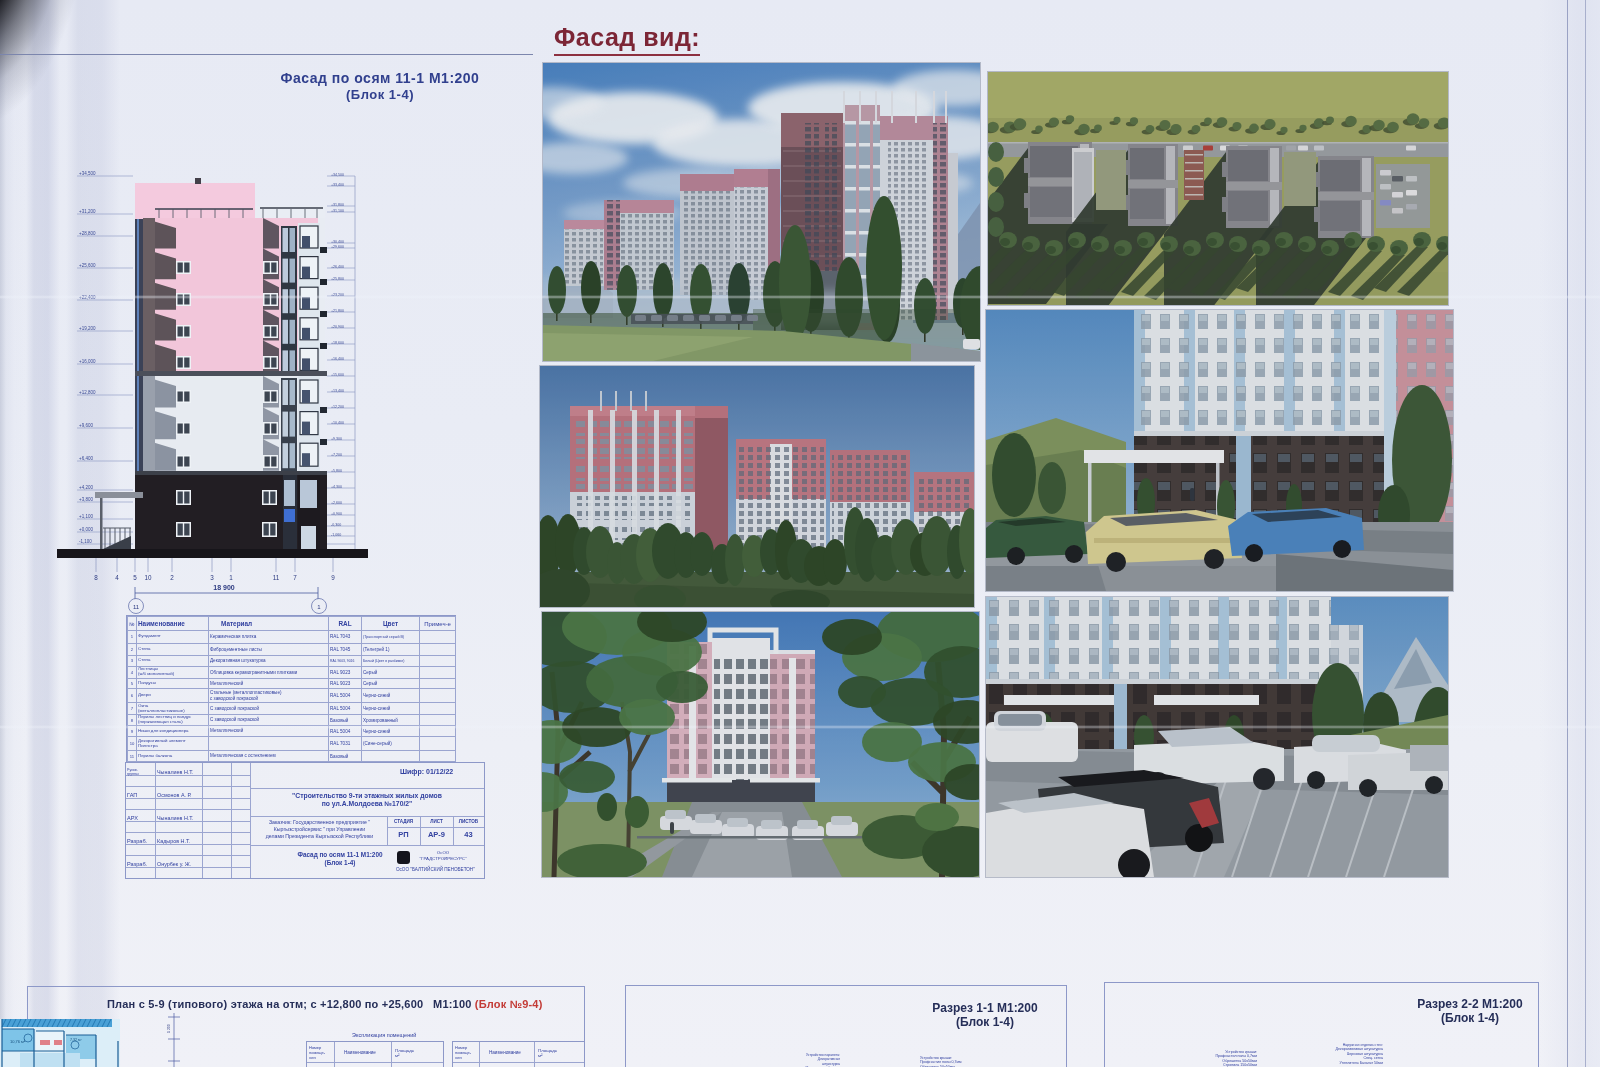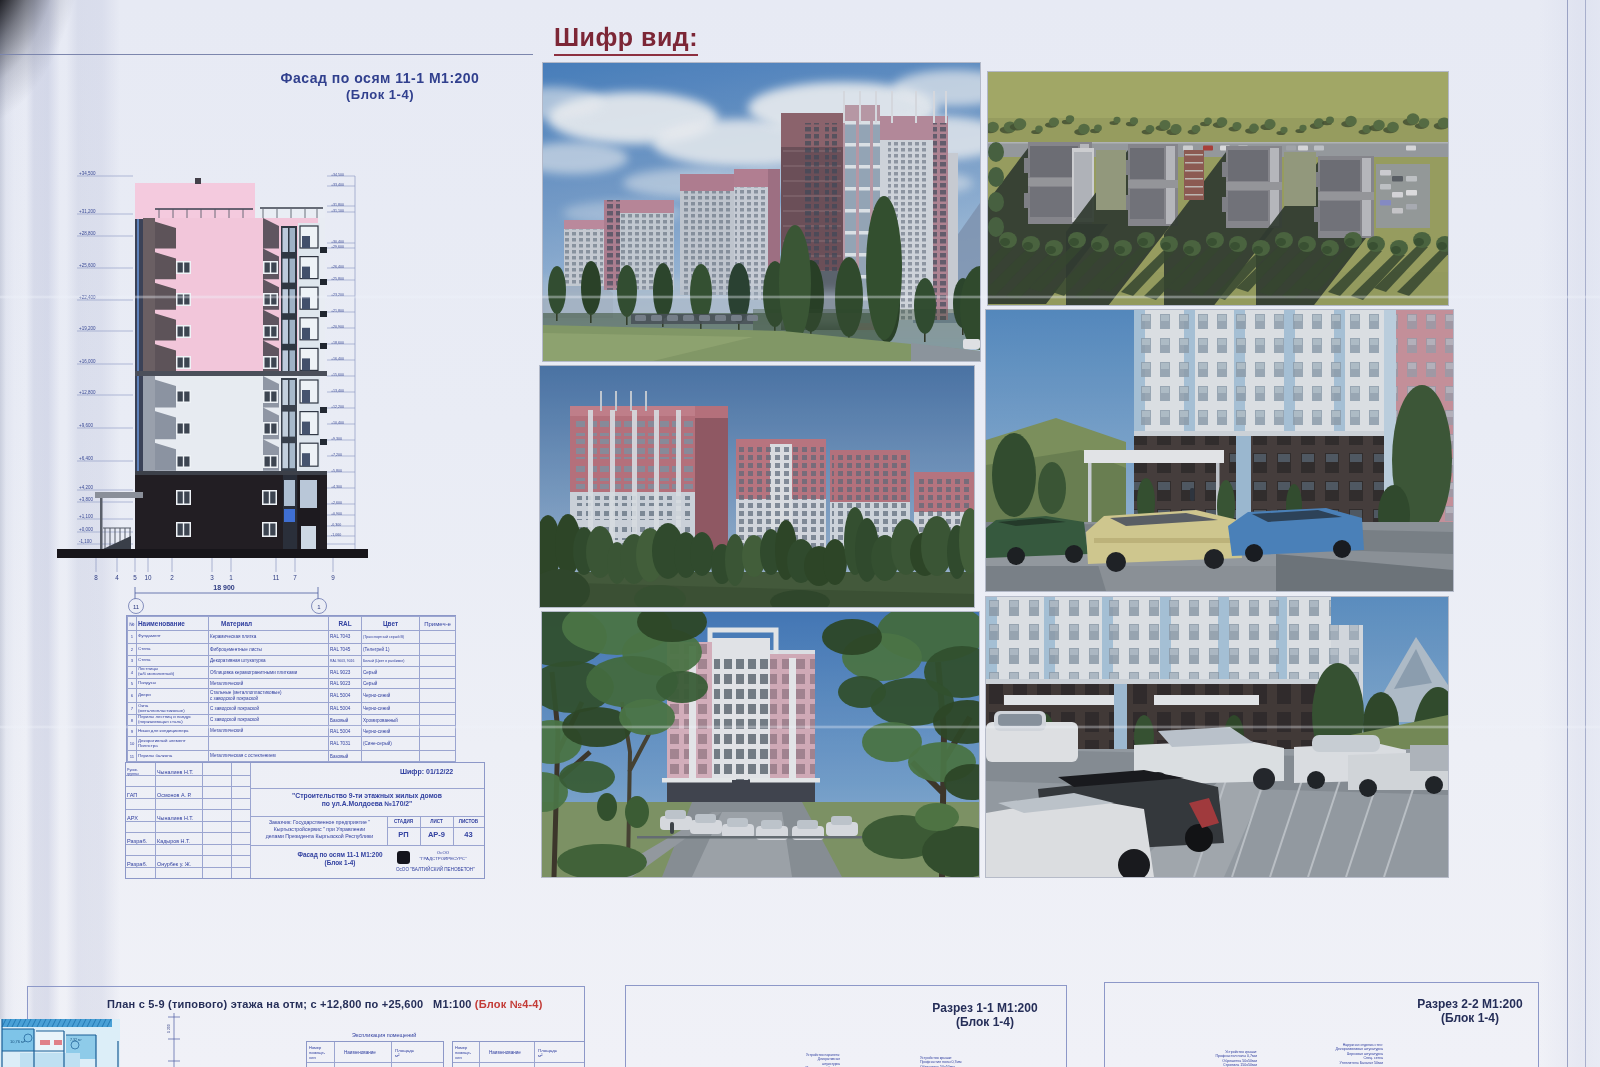--- a/index.html
+++ b/index.html
@@ -524,21 +524,21 @@
 <div class="abs" style="left:66px;top:14px;width:31px;text-align:center;font-size:7.5px;font-weight:bold;">43</div>
 </div>
 <div class="abs" style="left:0;top:82px;width:234px;height:0.8px;background:#9ba5d0;"></div>
 <div class="abs" style="left:30px;top:88px;width:120px;text-align:center;font-size:6.4px;font-weight:bold;line-height:1.3;">Фасад по осям 11-1 М1:200<br>(Блок 1-4)</div>
 <div class="abs" style="left:147px;top:88px;width:13px;height:13px;background:#14141c;border-radius:3px;"></div>
 <div class="abs" style="left:162px;top:87px;width:62px;text-align:center;font-size:4.4px;line-height:1.3;">ОсОО<br>"ГРАДСТРОЙРЕСУРС"</div>
 <div class="abs" style="left:146px;top:104px;width:84px;font-size:4.6px;">ОсОО "БАЛТИЙСКИЙ ПЕНОБЕТОН"</div>
 </div>
 </div>
 
-<div class="abs" style="left:554px;top:23px;font-size:25px;font-weight:bold;color:#7c2636;border-bottom:2.5px solid #8d3040;letter-spacing:0.5px;padding-bottom:2px;white-space:nowrap;">Шифр вид:</div>
+<div class="abs" style="left:554px;top:23px;font-size:25px;font-weight:bold;color:#7c2636;border-bottom:2.5px solid #8d3040;letter-spacing:0.5px;padding-bottom:2px;white-space:nowrap;">Фасад вид:</div>
 
 <div class="abs" style="left:543px;top:63px;width:437px;height:298px;filter:saturate(0.85) brightness(0.97) contrast(0.96);box-shadow:0 0 0 1px rgba(140,150,175,0.55);">
 <svg width="437" height="298" viewBox="0 0 437 298">
 <defs>
 <linearGradient id="r1sky" x1="0" y1="0" x2="0.25" y2="1">
 <stop offset="0" stop-color="#3e82cf"></stop>
           <stop offset="0.45" stop-color="#6fa0d8"></stop>
           <stop offset="0.45" stop-color="#6fa0d8"></stop>
           <stop offset="1" stop-color="#b6d2ec"></stop>
         </linearGradient>
@@ -1183,21 +1183,21 @@
 <circle cx="330" cy="183" r="9" fill="#1c2026"></circle>
       <circle cx="400" cy="180" r="9" fill="#1c2026"></circle>
 <path d="M362 158 L448 155 L462 160 L462 193 L362 193 Z" fill="#dde1e7"></path>
 <circle cx="382" cy="191" r="9" fill="#1c2026"></circle>
       <circle cx="448" cy="188" r="9" fill="#1c2026"></circle>
 <rect x="424" y="148" width="38" height="26" fill="#b6bdc6"></rect>
 </svg></div>
 
 <div class="abs" style="left:27px;top:986px;width:556px;height:81px;border-top:1px solid #8d98c8;border-left:1px solid #8d98c8;border-right:1px solid #8d98c8;"></div>
 
-<div class="abs" style="left:107px;top:998px;width:470px;font-size:11px;font-weight:bold;color:#252e58;letter-spacing:0.2px;white-space:nowrap;">План с 5-9 (типового) этажа на отм; с +12,800 по +25,600&nbsp;&nbsp; М1:100 <span style="color:#c33b36;">(Блок №4-4)</span></div>
+<div class="abs" style="left:107px;top:998px;width:470px;font-size:11px;font-weight:bold;color:#252e58;letter-spacing:0.2px;white-space:nowrap;">План с 5-9 (типового) этажа на отм; с +12,800 по +25,600&nbsp;&nbsp; М1:100 <span style="color:#c33b36;">(Блок №9-4)</span></div>
 
 <div class="abs" style="left:352px;top:1032px;width:120px;font-size:5.5px;color:#3241a0;">Экспликация помещений</div>
 
 <div class="abs" style="left:306px;top:1041px;width:136px;height:26px;border:0.8px solid #8d98c8;">
 <div class="abs" style="left:27px;top:0;width:0.8px;height:26px;background:#9ba5d0;"></div>
 <div class="abs" style="left:84px;top:0;width:0.8px;height:26px;background:#9ba5d0;"></div>
 <div class="abs" style="left:0;top:20px;width:136px;height:0.8px;background:#9ba5d0;"></div>
 <div class="abs" style="left:2px;top:4px;width:24px;font-size:4px;color:#3241a0;line-height:1.2;">Номер<br>помеще-<br>ния</div>
 <div class="abs" style="left:37px;top:8px;font-size:4.6px;color:#3241a0;">Наименование</div>
 <div class="abs" style="left:88px;top:6px;font-size:4.4px;color:#3241a0;">Площадь<br>м²</div>

